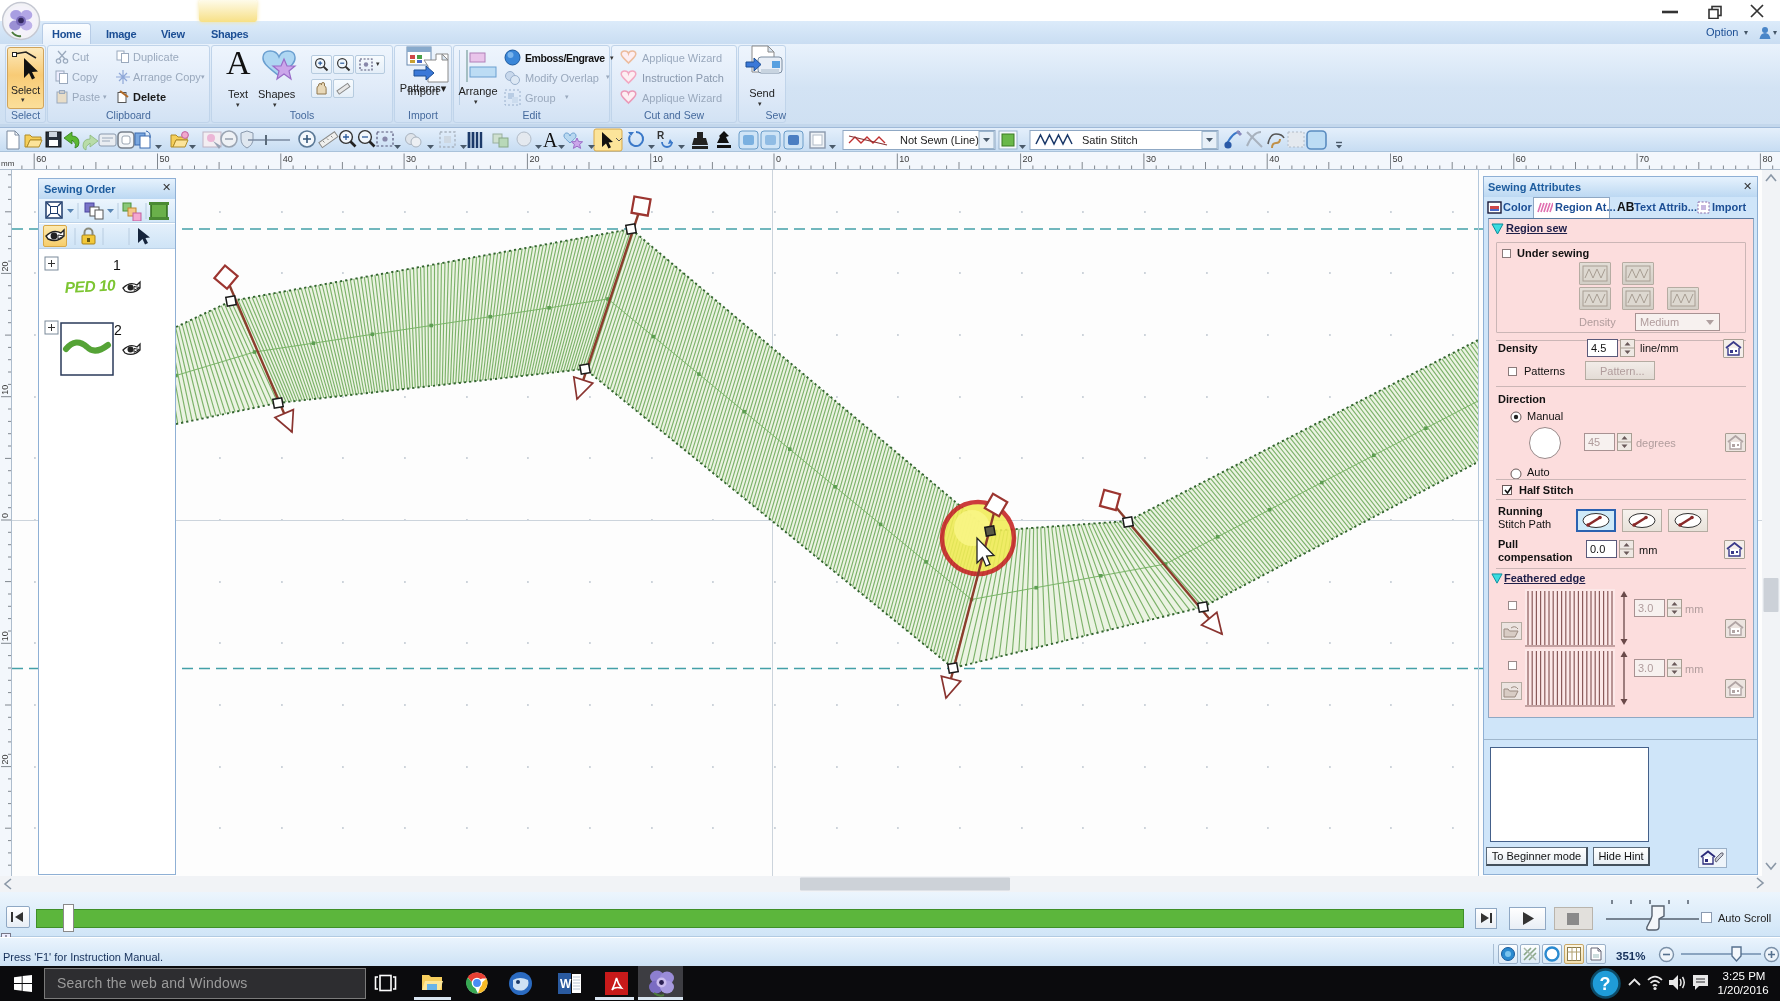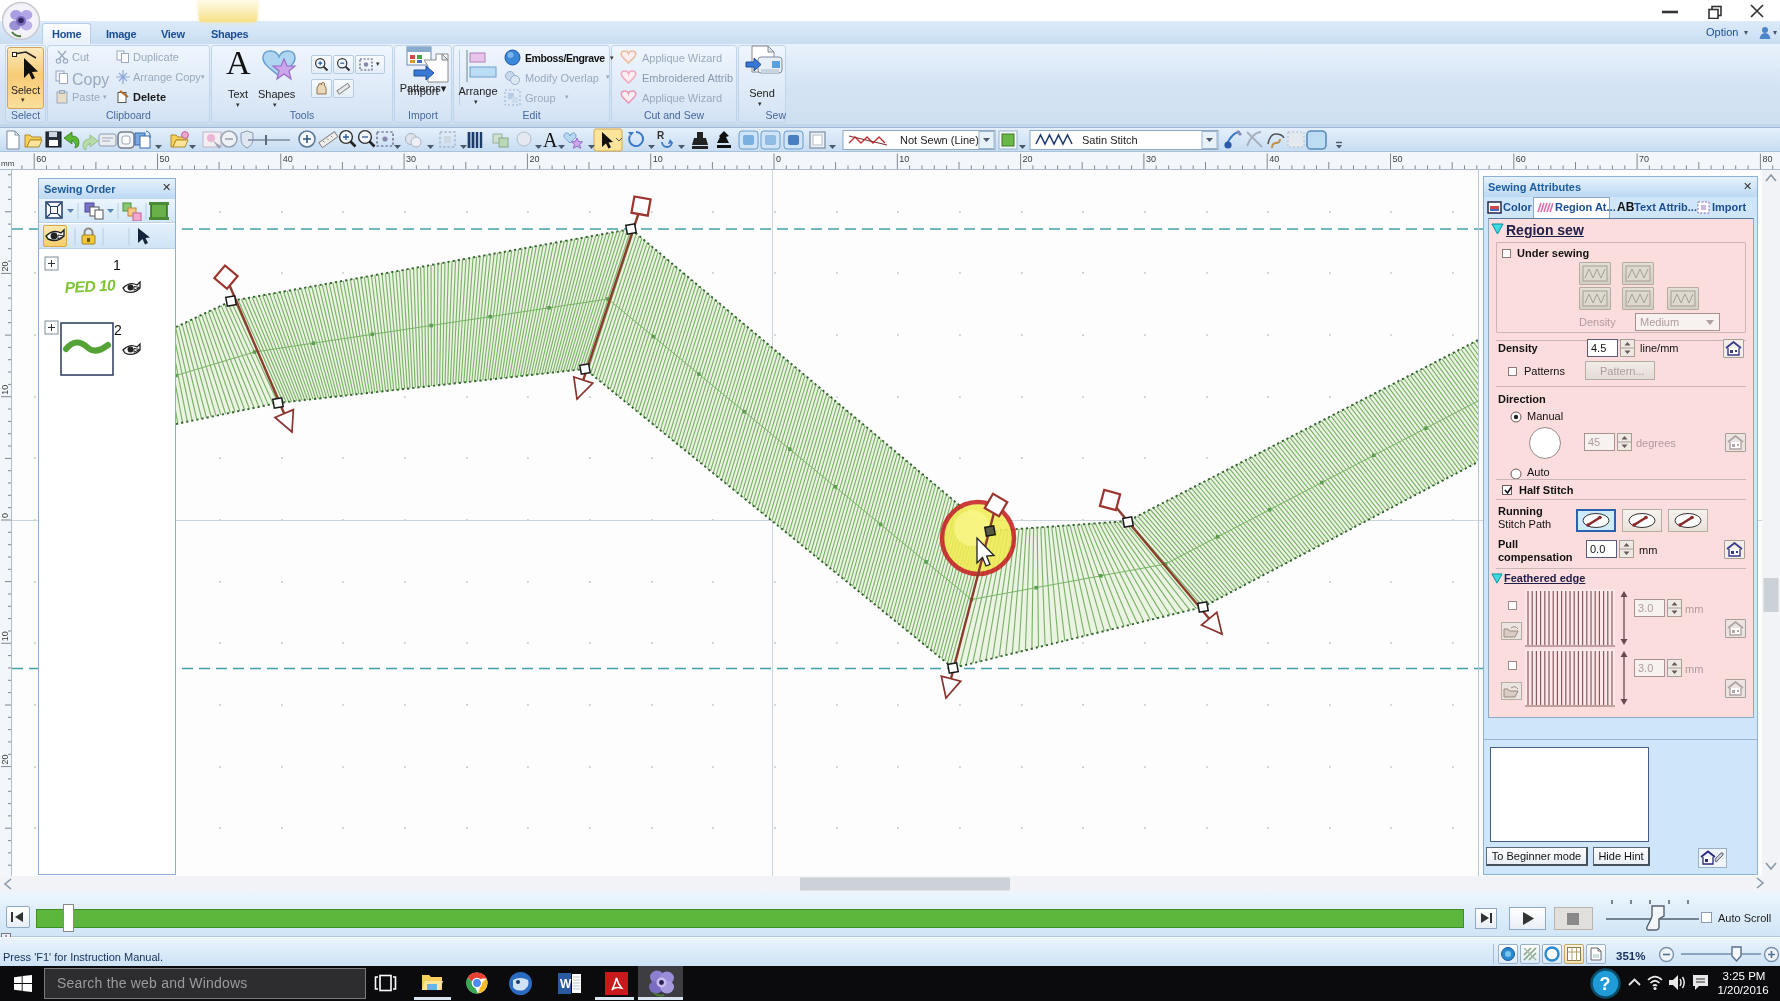--- a/index.html
+++ b/index.html
@@ -166,21 +166,21 @@
 <svg class="ab" style="left:55px;top:50px;z-index:5" width="14" height="14" viewBox="0 0 14 14">
     <path d="M3 1 L10 9 M11 1 L4 9" stroke="#9aa9bd" stroke-width="1.3"></path>
     <circle cx="3.5" cy="11" r="2.2" fill="none" stroke="#9aa9bd" stroke-width="1.2"></circle>
     <circle cx="10.5" cy="11" r="2.2" fill="none" stroke="#9aa9bd" stroke-width="1.2"></circle>
   </svg>
 <div class="tx" style="left:72px;top:51px;font-size:11px;color:#9aa9bd;z-index:5">Cut</div>
 <svg class="ab" style="left:55px;top:70px;z-index:5" width="14" height="14" viewBox="0 0 14 14">
     <rect x="1" y="1" width="8" height="10" fill="#eef" stroke="#9aa9bd"></rect>
     <rect x="4.5" y="3.5" width="8" height="10" fill="#fff" stroke="#9aa9bd"></rect>
   </svg>
-<div class="tx" style="left:72px;top:71px;font-size:16px;color:#9aa9bd;z-index:5">Copy</div>
+<div class="tx" style="left:72px;top:71px;font-size:11px;color:#9aa9bd;z-index:5">Copy</div>
 <svg class="ab" style="left:55px;top:90px;z-index:5" width="14" height="14" viewBox="0 0 14 14">
     <rect x="2" y="2" width="10" height="11" fill="#e8ddc8" stroke="#9aa9bd"></rect>
     <rect x="4.5" y="0.5" width="5" height="3" fill="#ccc" stroke="#9aa9bd"></rect>
   </svg>
 <div class="tx" style="left:72px;top:91px;font-size:11px;color:#9aa9bd;z-index:5">Paste</div>
 <div class="tx" style="left:103px;top:93px;font-size:7px;color:#9aa9bd;z-index:5">▾</div>
 <svg class="ab" style="left:116px;top:50px;z-index:5" width="14" height="14" viewBox="0 0 14 14">
     <rect x="1" y="1" width="7" height="9" fill="#fff" stroke="#9aa9bd"></rect>
     <rect x="5.5" y="3.5" width="7" height="9" fill="#fff" stroke="#9aa9bd"></rect>
   </svg>
@@ -270,21 +270,21 @@
   </svg>
 <div class="tx" style="left:525px;top:92px;font-size:11px;color:#9aa9bd;z-index:5">Group</div>
 <div class="tx" style="left:565px;top:93px;font-size:7px;color:#9aa9bd;z-index:5">▾</div>
 <svg class="ab" style="left:620px;top:49px;z-index:5" width="17" height="16" viewBox="0 0 17 16">
     <path d="M8.5 4.5 C7.5 1 1.5 1 1.2 4.8 C1 7.8 5 10 8.5 14 C12 10 16 7.8 15.8 4.8 C15.5 1 9.5 1 8.5 4.5 Z" fill="#fdeef2" stroke="#ecbc9e" stroke-width="1.5"></path>
   </svg>
 <div class="tx" style="left:642px;top:52px;font-size:11px;color:#9aa9bd;z-index:5">Applique Wizard</div>
 <svg class="ab" style="left:620px;top:69px;z-index:5" width="17" height="16" viewBox="0 0 17 16">
     <path d="M8.5 4.5 C7.5 1 1.5 1 1.2 4.8 C1 7.8 5 10 8.5 14 C12 10 16 7.8 15.8 4.8 C15.5 1 9.5 1 8.5 4.5 Z" fill="#fdeef2" stroke="#f2a8c2" stroke-width="1.5"></path>
   </svg>
-<div class="tx" style="left:642px;top:72px;font-size:11px;color:#8a99ae;z-index:5">Embroidered Attrib</div>
+<div class="tx" style="left:642px;top:72px;font-size:11px;color:#8a99ae;z-index:5">Instruction Patch</div>
 <svg class="ab" style="left:620px;top:89px;z-index:5" width="17" height="16" viewBox="0 0 17 16">
     <path d="M8.5 4.5 C7.5 1 1.5 1 1.2 4.8 C1 7.8 5 10 8.5 14 C12 10 16 7.8 15.8 4.8 C15.5 1 9.5 1 8.5 4.5 Z" fill="#fdeef2" stroke="#ea9ab8" stroke-width="1.5"></path>
   </svg>
 <div class="tx" style="left:642px;top:92px;font-size:11px;color:#9aa9bd;z-index:5">Applique Wizard</div>
 <svg class="ab" style="left:744px;top:45px;z-index:5" width="40" height="40" viewBox="0 0 40 40">
 <path d="M8 1 L24 1 L30 7 L30 27 L8 27 Z" fill="#fff" stroke="#8a8a8a"></path>
 <path d="M24 1 L24 7 L30 7 Z" fill="#d8e4f0" stroke="#8a8a8a"></path>
 <rect x="14" y="12" width="24" height="16" rx="3" fill="#e8eef6" stroke="#7a8ca0"></rect>
 <rect x="28" y="16" width="8" height="7" fill="#58a0e0"></rect>
 <rect x="17" y="24" width="18" height="4" fill="#c8d4e0"></rect>
@@ -591,21 +591,21 @@
     <div class="tx" style="left:150px;top:24px;color:#1c4e94;font-weight:bold">Text Attrib...</div>
     <svg class="ab" style="left:212px;top:23px" width="15" height="15" viewBox="0 0 15 15">
       <rect x="2" y="2" width="11" height="11" fill="#fff" stroke="#8a6aaa" stroke-dasharray="2 1.6"></rect>
       <rect x="5" y="5" width="5" height="5" fill="#c8b8e0"></rect>
     </svg>
     <div class="tx" style="left:228px;top:24px;color:#1c4e94;font-weight:bold">Import</div>
     <div class="ab" style="left:4px;top:41px;width:266px;height:500px;background:#fcdddd;border:1px solid #8fa8c4;border-top:1px solid #5a7aa0"></div>
     <svg class="ab" style="left:7px;top:46px" width="13" height="13" viewBox="0 0 13 13">
       <path d="M1 1 h11 l-5.5 10 Z" fill="#3adce0" stroke="#0a8a9a"></path>
     </svg>
-    <div class="tx" style="left:22px;top:45px;font-size:14px;font-weight:bold;color:#20204a;text-decoration:underline">Region sew</div>
+    <div class="tx" style="left:22px;top:45px;font-size:11px;font-weight:bold;color:#20204a;text-decoration:underline">Region sew</div>
     <div class="ab" style="left:12px;top:65px;width:250px;height:91px;border:1px solid #cbb6b6;border-radius:1px"></div>
     <div class="ab" style="left:18px;top:72px;width:9px;height:9px;background:#fff;border:1px solid #8a7a7a"></div>
     <div class="tx" style="left:33px;top:70px;font-weight:bold;color:#111">Under sewing</div>
     <div class="ab" style="left:95px;top:85px;width:32px;height:23px;background:linear-gradient(#e3ded7,#d3cec6);border:1px solid #b5aca2;border-radius:1px"></div>
     <svg class="ab" style="left:98px;top:88px" width="26" height="17" viewBox="0 0 26 17">
       <rect x="1" y="1" width="24" height="15" fill="#ddd8d0" stroke="#a89e93"></rect>
       <path d="M3 13 l4 -9 4 9 4 -9 4 9 4 -9" stroke="#a89e93" fill="none"></path>
     </svg>
     <div class="ab" style="left:138px;top:85px;width:32px;height:23px;background:linear-gradient(#e3ded7,#d3cec6);border:1px solid #b5aca2;border-radius:1px"></div>
     <svg class="ab" style="left:141px;top:88px" width="26" height="17" viewBox="0 0 26 17">

